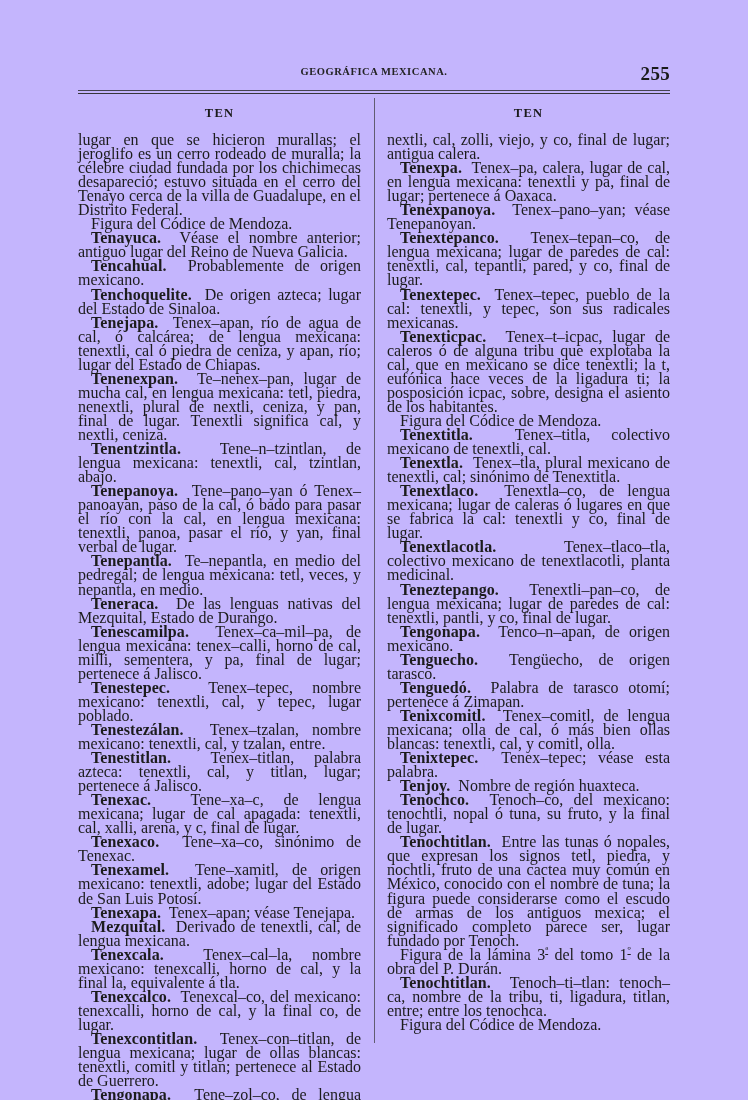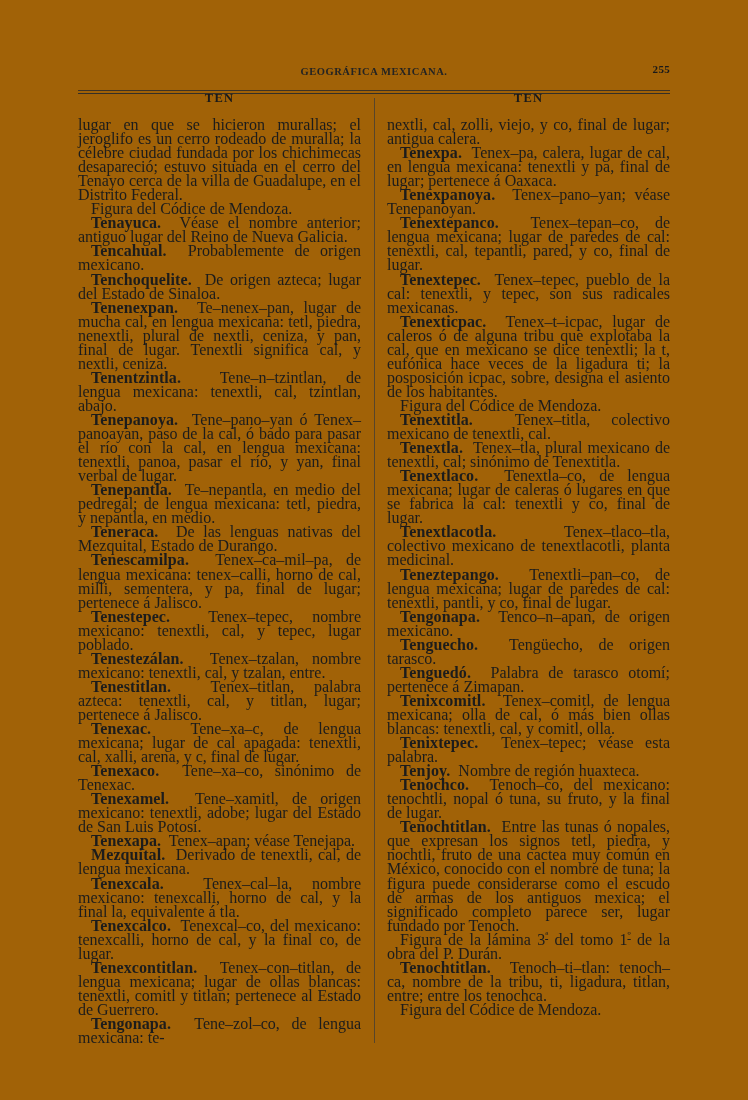--- a/index.html
+++ b/index.html
@@ -13,21 +13,21 @@
     font-family: "Liberation Serif", "DejaVu Serif", serif;
     color: #1a1a1a;
     position: relative;
     overflow: hidden;
   }
   .page {
     position: absolute;
     left: 0; top: 0;
     width: 748px;
     height: 1100px;
-    background: #a16207;
+    background: #c4b5fd;
   }
 
   
   .running-head {
     position: absolute;
     left: 78px;
     top: 66px;
     width: 592px;
     height: 18px;
   }
@@ -39,21 +39,21 @@
     font-size: 10.5px;
     letter-spacing: 0.55px;
     font-weight: bold;
     text-transform: uppercase;
     color: #232323;
   }
   .folio {
     position: absolute;
     right: 0;
     top: -3px;
-    font-size: 11px;
+    font-size: 19px;
     font-weight: bold;
     color: #1a1a1a;
     letter-spacing: 0.3px;
   }
 
   
   .rule-double {
     position: absolute;
     left: 78px;
     top: 90px;
@@ -78,21 +78,21 @@
     width: 1px;
     height: 945px;
     background: #3a3a3a;
     opacity: .72;
   }
 
   
   .columns {
     position: absolute;
     left: 78px;
-    top: 91px;
+    top: 106px;
     width: 592px;
     height: 940px;
   }
   .col {
     position: absolute;
     top: 0;
     width: 283px;
     height: 940px;
   }
   .col-left  { left: 0; }
@@ -159,24 +159,25 @@
   <div class="columns">
 
     <div class="col col-left">
       <div class="col-head">TEN</div>
       <div class="col-body" id="left-body">
           <p class="cont"><span>lugar en que se hicieron murallas; el jeroglifo es un cerro rodeado de muralla; la célebre ciudad fundada por los chichimecas desapareció; estuvo situada en el cerro del Tenayo cerca de la villa de Guadalupe, en el Distrito Federal.</span></p>
           <p class="note"><span>Figura del Códice de Mendoza.</span></p>
           <p class="entry"><span class="hw">Tenayuca.</span>&nbsp; <span>Véase el nombre anterior; antiguo lugar del Reino de Nueva Galicia.</span></p>
           <p class="entry"><span class="hw">Tencahual.</span>&nbsp; <span>Probablemente de origen mexicano.</span></p>
           <p class="entry"><span class="hw">Tenchoquelite.</span>&nbsp; <span>De origen azteca; lugar del Estado de Sinaloa.</span></p>
+          <p class="entry"><span class="hw">Tenejapa.</span>&nbsp; <span>Tenex–apan, río de agua de cal, ó calcárea; de lengua mexicana: tenextli, cal ó piedra de ceniza, y apan, río; lugar del Estado de Chiapas.</span></p>
           <p class="entry"><span class="hw">Tenenexpan.</span>&nbsp; <span>Te–nenex–pan, lugar de mucha cal, en lengua mexicana: tetl, piedra, nenextli, plural de nextli, ceniza, y pan, final de lugar. Tenextli significa cal, y nextli, ceniza.</span></p>
           <p class="entry"><span class="hw">Tenentzintla.</span>&nbsp; <span>Tene–n–tzintlan, de lengua mexicana: tenextli, cal, tzintlan, abajo.</span></p>
           <p class="entry"><span class="hw">Tenepanoya.</span>&nbsp; <span>Tene–pano–yan ó Tenex–panoayan, paso de la cal, ó bado para pasar el río con la cal, en lengua mexicana: tenextli, panoa, pasar el río, y yan, final verbal de lugar.</span></p>
-          <p class="entry"><span class="hw">Tenepantla.</span>&nbsp; <span>Te–nepantla, en medio del pedregal; de lengua mexicana: tetl, piedra, y nepantla, en medio.</span></p>
+          <p class="entry"><span class="hw">Tenepantla.</span>&nbsp; <span>Te–nepantla, en medio del pedregal; de lengua mexicana: tetl, veces, y nepantla, en medio.</span></p>
           <p class="entry"><span class="hw">Teneraca.</span>&nbsp; <span>De las lenguas nativas del Mezquital, Estado de Durango.</span></p>
           <p class="entry"><span class="hw">Tenescamilpa.</span>&nbsp; <span>Tenex–ca–mil–pa, de lengua mexicana: tenex–calli, horno de cal, milli, sementera, y pa, final de lugar; pertenece á Jalisco.</span></p>
           <p class="entry"><span class="hw">Tenestepec.</span>&nbsp; <span>Tenex–tepec, nombre mexicano: tenextli, cal, y tepec, lugar poblado.</span></p>
           <p class="entry"><span class="hw">Tenestezálan.</span>&nbsp; <span>Tenex–tzalan, nombre mexicano: tenextli, cal, y tzalan, entre.</span></p>
           <p class="entry"><span class="hw">Tenestitlan.</span>&nbsp; <span>Tenex–titlan, palabra azteca: tenextli, cal, y titlan, lugar; pertenece á Jalisco.</span></p>
           <p class="entry"><span class="hw">Tenexac.</span>&nbsp; <span>Tene–xa–c, de lengua mexicana; lugar de cal apagada: tenextli, cal, xalli, arena, y c, final de lugar.</span></p>
           <p class="entry"><span class="hw">Tenexaco.</span>&nbsp; <span>Tene–xa–co, sinónimo de Tenexac.</span></p>
           <p class="entry"><span class="hw">Tenexamel.</span>&nbsp; <span>Tene–xamitl, de origen mexicano: tenextli, adobe; lugar del Estado de San Luis Potosí.</span></p>
           <p class="entry"><span class="hw">Tenexapa.</span>&nbsp; <span>Tenex–apan; véase Tenejapa.</span></p>
           <p class="entry"><span class="hw">Mezquital.</span>&nbsp; <span>Derivado de tenextli, cal, de lengua mexicana.</span></p>

